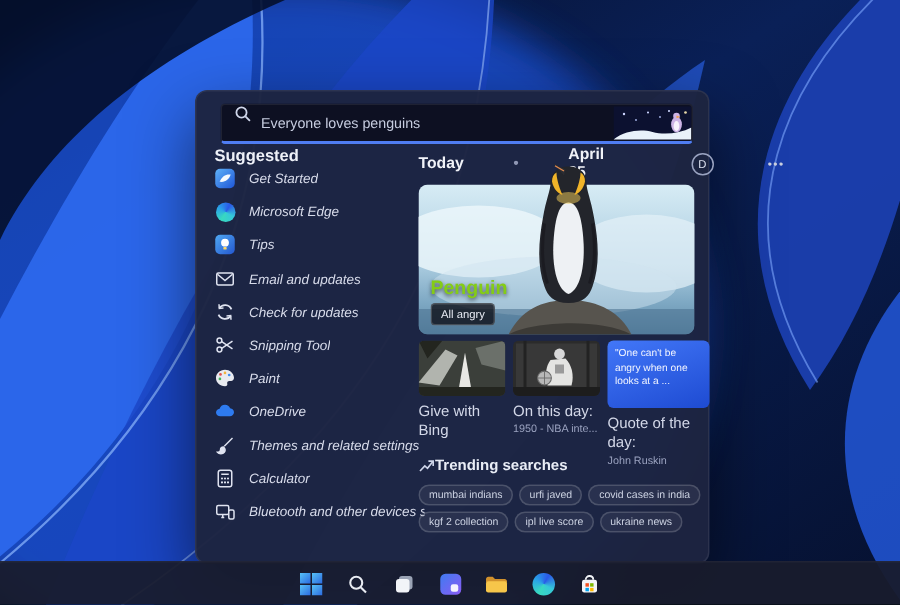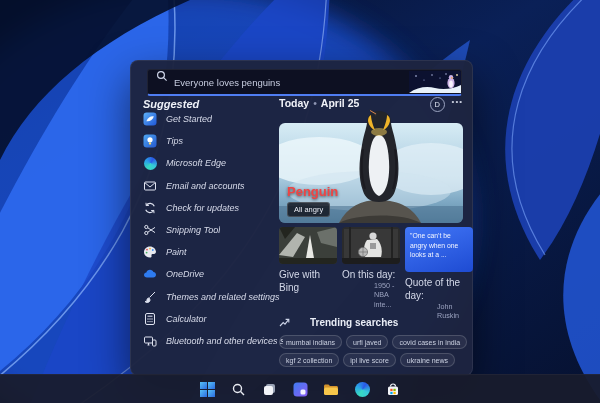--- a/index.html
+++ b/index.html
@@ -14,58 +14,58 @@
   .search-bar{position:absolute;left:16px;right:10px;top:8px;height:24px;
          background:#0d1022;border:1px solid rgba(255,255,255,.08);
          border-bottom:2px solid #4f7df2;border-radius:3px;
          display:flex;overflow:hidden;}
   .search-bar .mag{margin:0 6px 0 8px;flex:none;}
   .search-input{flex:1;min-width:0;background:transparent;border:none;outline:none;
          color:#c7cde0;font-size:9.5px;font-family:inherit;padding:0;}
   .pengu-illo{width:52px;height:100%;flex:none;}
 
   .suggested-title{position:absolute;left:12px;top:37px;font-size:11px;
-         font-weight:bold;color:#eef1f8;font-style:italic;}
+         font-weight:bold;color:#eef1f8;}
   .sug-list{position:absolute;left:12px;top:47px;width:140px;font-style:italic;}
   .sug-item{display:flex;align-items:center;height:22.2px;gap:9px;cursor:default;}
   .sug-item .ic{width:14px;height:14px;flex:none;display:flex;
          align-items:center;justify-content:center;}
   .sug-item .lbl{font-size:9px;color:#d7dbea;white-space:nowrap;overflow:hidden;}
   .edge-ball{width:13px;height:13px;border-radius:50%;
          background:conic-gradient(from 210deg,#38d9c0,#2aa3e8,#2a58e8,#35c8d8,#38d9c0);}
 
   
   .today-row{position:absolute;left:148px;top:36px;width:184px;display:flex;
-         font-size:10.5px;font-weight:bold;color:#f0f2f8;}
+         align-items:center;font-size:10.5px;font-weight:bold;color:#f0f2f8;gap:29px;}
   .today-sep{color:#8f97b4;margin:0 4px;font-weight:normal;}
   .today-spacer{flex:1;}
   .profile-badge{width:13px;height:13px;border:1px solid #9aa3c0;border-radius:50%;
          font-size:7.5px;font-weight:normal;color:#dfe4f2;display:flex;
          align-items:center;justify-content:center;flex:none;}
   .more-btn{margin-left:7px;color:#c9cede;font-size:8px;letter-spacing:1px;font-weight:normal;}
 
   .hero-card{position:absolute;left:148px;top:62px;width:184px;height:100px;}
   .hero-svg{position:absolute;left:0;top:-14px;}
   .hero-title{position:absolute;left:8px;bottom:24px;font-size:13px;font-weight:bold;
-         color:#ef4444;text-shadow:0 1px 3px rgba(0,0,0,.65);}
+         color:#84cc16;text-shadow:0 1px 3px rgba(0,0,0,.65);}
   .all-images-btn{position:absolute;left:8px;bottom:6px;background:rgba(17,19,28,.82);
          border:1px solid rgba(255,255,255,.18);border-radius:3px;color:#e8ebf4;
          font-size:7.5px;padding:2px 6px;}
 
   .cards-row{position:absolute;left:148px;top:166px;width:184px;display:flex;gap:5px;}
   .mini-card{width:58px;flex:none;}
   .mini-img{width:100%;height:37px;border-radius:4px;overflow:hidden;position:relative;}
   .mini-cap1{font-size:10px;color:#d3d8e8;margin-top:4px;line-height:1.3;}
-  .mini-cap2{font-size:7.2px;color:#9aa2bf;line-height:1.3;margin-left:32px;}
+  .mini-cap2{font-size:7.2px;color:#9aa2bf;line-height:1.3;}
   .quote-img{background:linear-gradient(160deg,#4277f8,#1e4bd2);display:flex;padding:4px 5px;}
   .quote-text{font-size:6.8px;color:#f2f5ff;line-height:1.4;}
 
   .trending{position:absolute;left:148px;top:244px;width:190px;}
-  .trending-head{display:flex;align-items:center;gap:20px;font-size:10px;
-         font-weight:bold;color:#e9edf6;margin-top:12px;}
+  .trending-head{display:flex;align-items:center;gap:0;font-size:10px;
+         font-weight:bold;color:#e9edf6;}
   .chips{display:flex;flex-wrap:wrap;gap:4px;margin-top:7px;}
   .chip{font-size:7px;color:#ccd2e2;background:rgba(255,255,255,.06);
          border:1px solid rgba(255,255,255,.16);border-radius:9px;
          padding:2.5px 6px;white-space:nowrap;}
 
   
   .taskbar{position:absolute;left:0;right:0;bottom:0;height:28px;
          background:rgba(24,28,45,.94);border-top:1px solid rgba(255,255,255,.04);
          display:flex;align-items:center;justify-content:center;gap:7px;}
   .tb-btn{width:24px;height:24px;border-radius:4px;display:flex;
@@ -138,50 +138,50 @@
               </defs>
             <rect x=".5" y=".5" width="13" height="13" rx="3.2" fill="url(#gs)"></rect>
             <path d="M3.4,9.2 C4.8,5.4 8,3.8 10.8,4.4 C9.8,7.8 6.9,9.8 3.4,9.2 Z" fill="#fff" opacity=".95"></path>
           </svg>
           </span>
         <span class="lbl">Get Started</span>
       </div>
 
       <div class="sug-item">
         <span class="ic">
+            <span class="edge-ball"></span>
+          </span>
+        <span class="lbl">Microsoft Edge</span>
+      </div>
+
+      <div class="sug-item">
+        <span class="ic">
           <svg width="14" height="14" viewBox="0 0 14 14">
             <defs>
                 <linearGradient id="tp" x1="0" y1="0" x2="1" y2="1">
               <stop offset="0" stop-color="#4fa8f2"></stop>
                   <stop offset="1" stop-color="#2457cf"></stop>
                 </linearGradient>
               </defs>
             <rect x=".5" y=".5" width="13" height="13" rx="3.2" fill="url(#tp)"></rect>
             <circle cx="7" cy="5.8" r="2.6" fill="#fff"></circle>
             <rect x="5.9" y="8.6" width="2.2" height="1.8" rx=".6" fill="#ffd966"></rect>
           </svg>
           </span>
         <span class="lbl">Tips</span>
       </div>
 
       <div class="sug-item">
         <span class="ic">
-            <span class="edge-ball"></span>
-          </span>
-        <span class="lbl">Microsoft Edge</span>
-      </div>
-
-      <div class="sug-item">
-        <span class="ic">
           <svg width="14" height="14" viewBox="0 0 14 14" fill="none" stroke="#dfe3f0" stroke-width="1">
             <rect x="1.5" y="3" width="11" height="8" rx="1"></rect>
               <path d="M2,3.8 L7,8 L12,3.8"></path>
           </svg>
           </span>
-        <span class="lbl">Email and accounts</span>
+        <span class="lbl">Email and updates</span>
       </div>
 
       <div class="sug-item">
         <span class="ic">
           <svg width="14" height="14" viewBox="0 0 14 14" fill="none" stroke="#dfe3f0" stroke-width="1.2">
             <path d="M11.3,5.2 A4.6,4.6 0 0 0 3.2,4.5"></path>
               <path d="M3,1.8 L3.2,4.6 L6,4.3" stroke-width="1"></path>
             <path d="M2.7,8.8 A4.6,4.6 0 0 0 10.8,9.5"></path>
               <path d="M11,12.2 L10.8,9.4 L8,9.7" stroke-width="1"></path>
           </svg>

